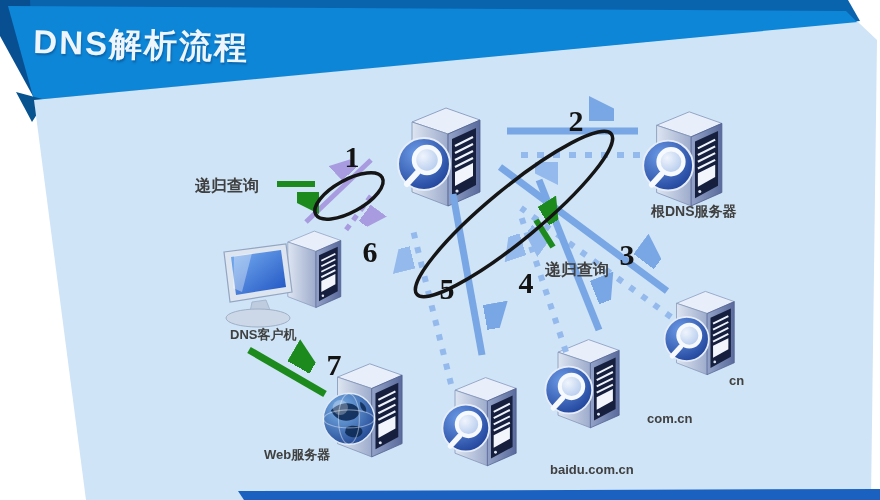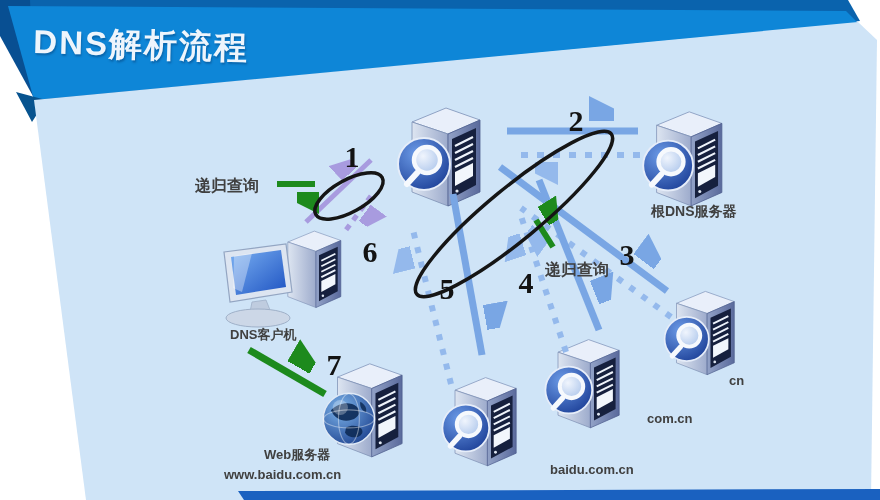--- a/index.html
+++ b/index.html
@@ -145,21 +145,20 @@
 </svg>
 
 <div class="slide-title">DNS解析流程</div>
 
 <div class="lbl s14" style="left:651px;top:203px;text-align:right;">根DNS服务器</div>
 <div class="lbl s15" style="left:230px;top:326px;">DNS客户机</div>
 <div class="lbl s15" style="left:729px;top:373px;">cn</div>
 <div class="lbl s15" style="left:632px;top:411px;margin-left:15px;">com.cn</div>
 <div class="lbl s15" style="left:502px;top:462px;margin-left:48px;">baidu.com.cn</div>
 <div class="lbl s15" style="left:264px;top:446px;">Web服务器</div>
-<div class="lbl s15" style="left:224px;top:467px;">www.baidu.com.cn</div>
 <div class="lbl s16" style="left:195px;top:176px;">递归查询</div>
 <div class="lbl s16" style="left:545px;top:260px;">递归查询</div>
 
 <div class="stepnum" style="left:335px;top:140px;">1</div>
 <div class="stepnum" style="left:559px;top:104px;">2</div>
 <div class="stepnum" style="left:610px;top:238px;">3</div>
 <div class="stepnum" style="left:509px;top:266px;">4</div>
 <div class="stepnum" style="left:430px;top:272px;">5</div>
 <div class="stepnum" style="left:353px;top:235px;">6</div>
 <div class="stepnum" style="left:317px;top:348px;">7</div>

